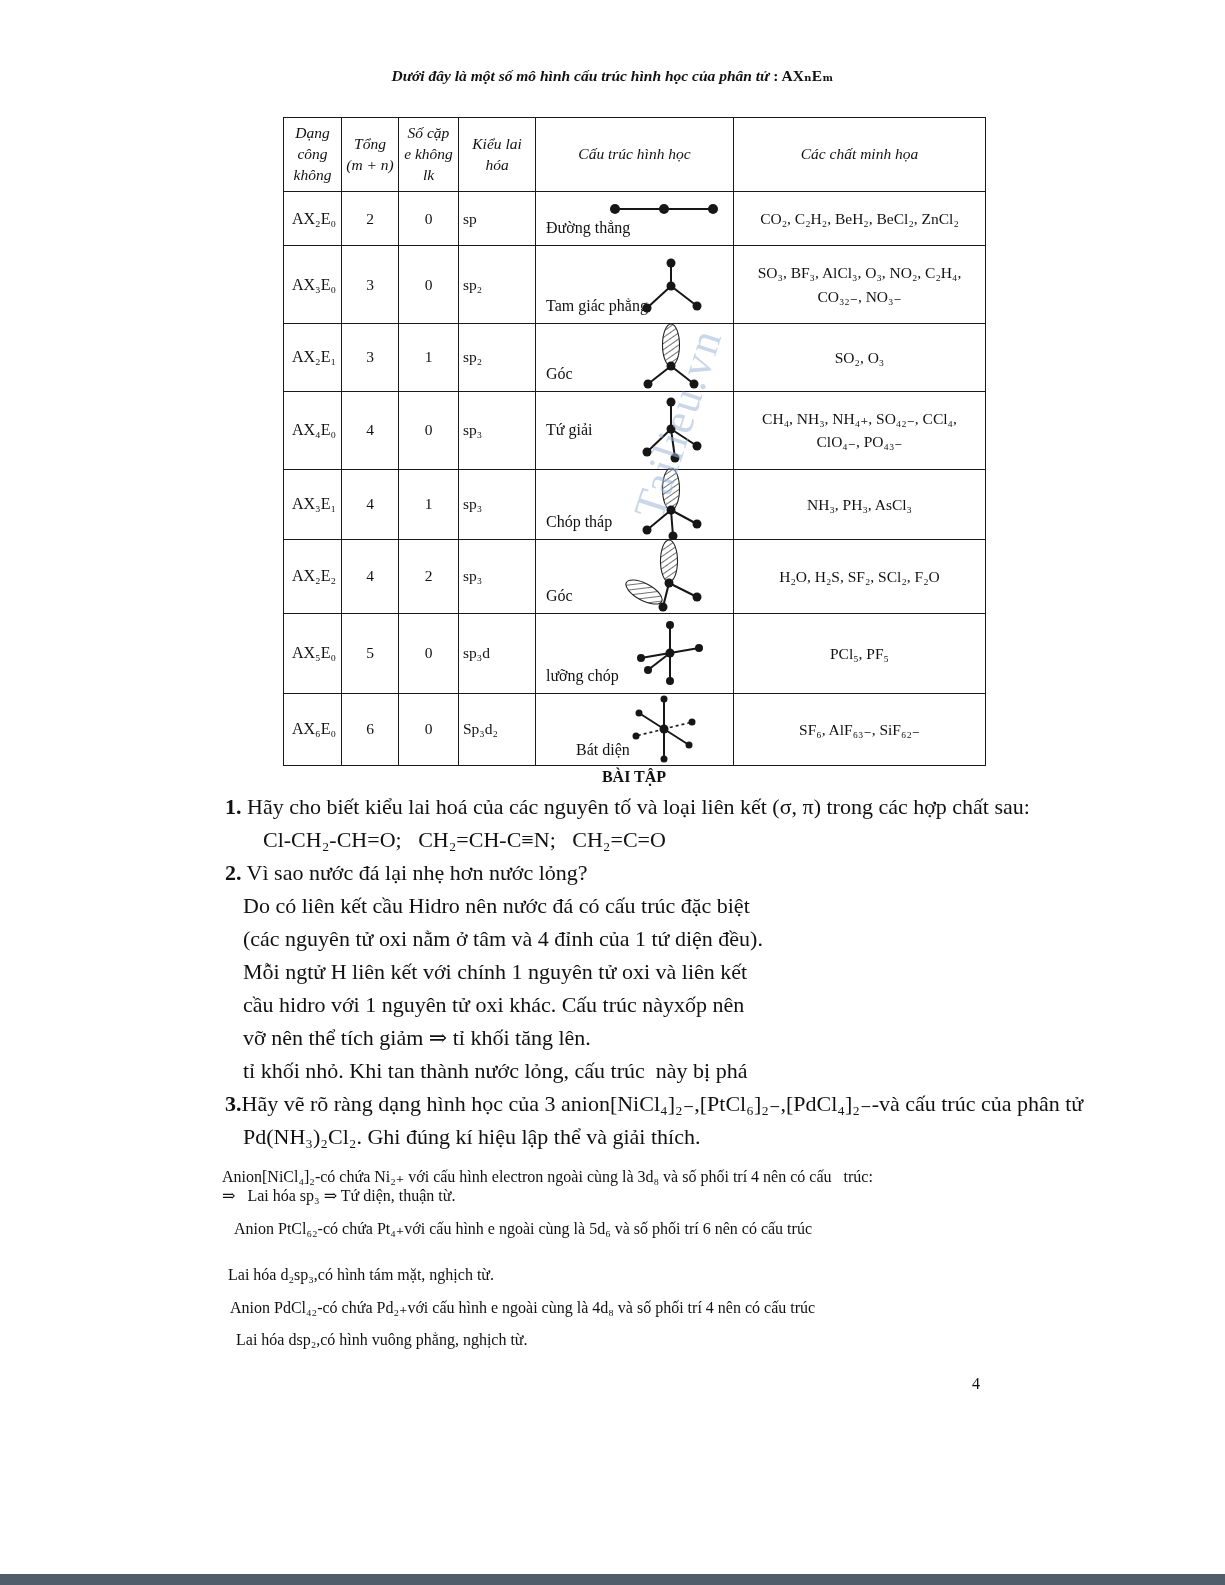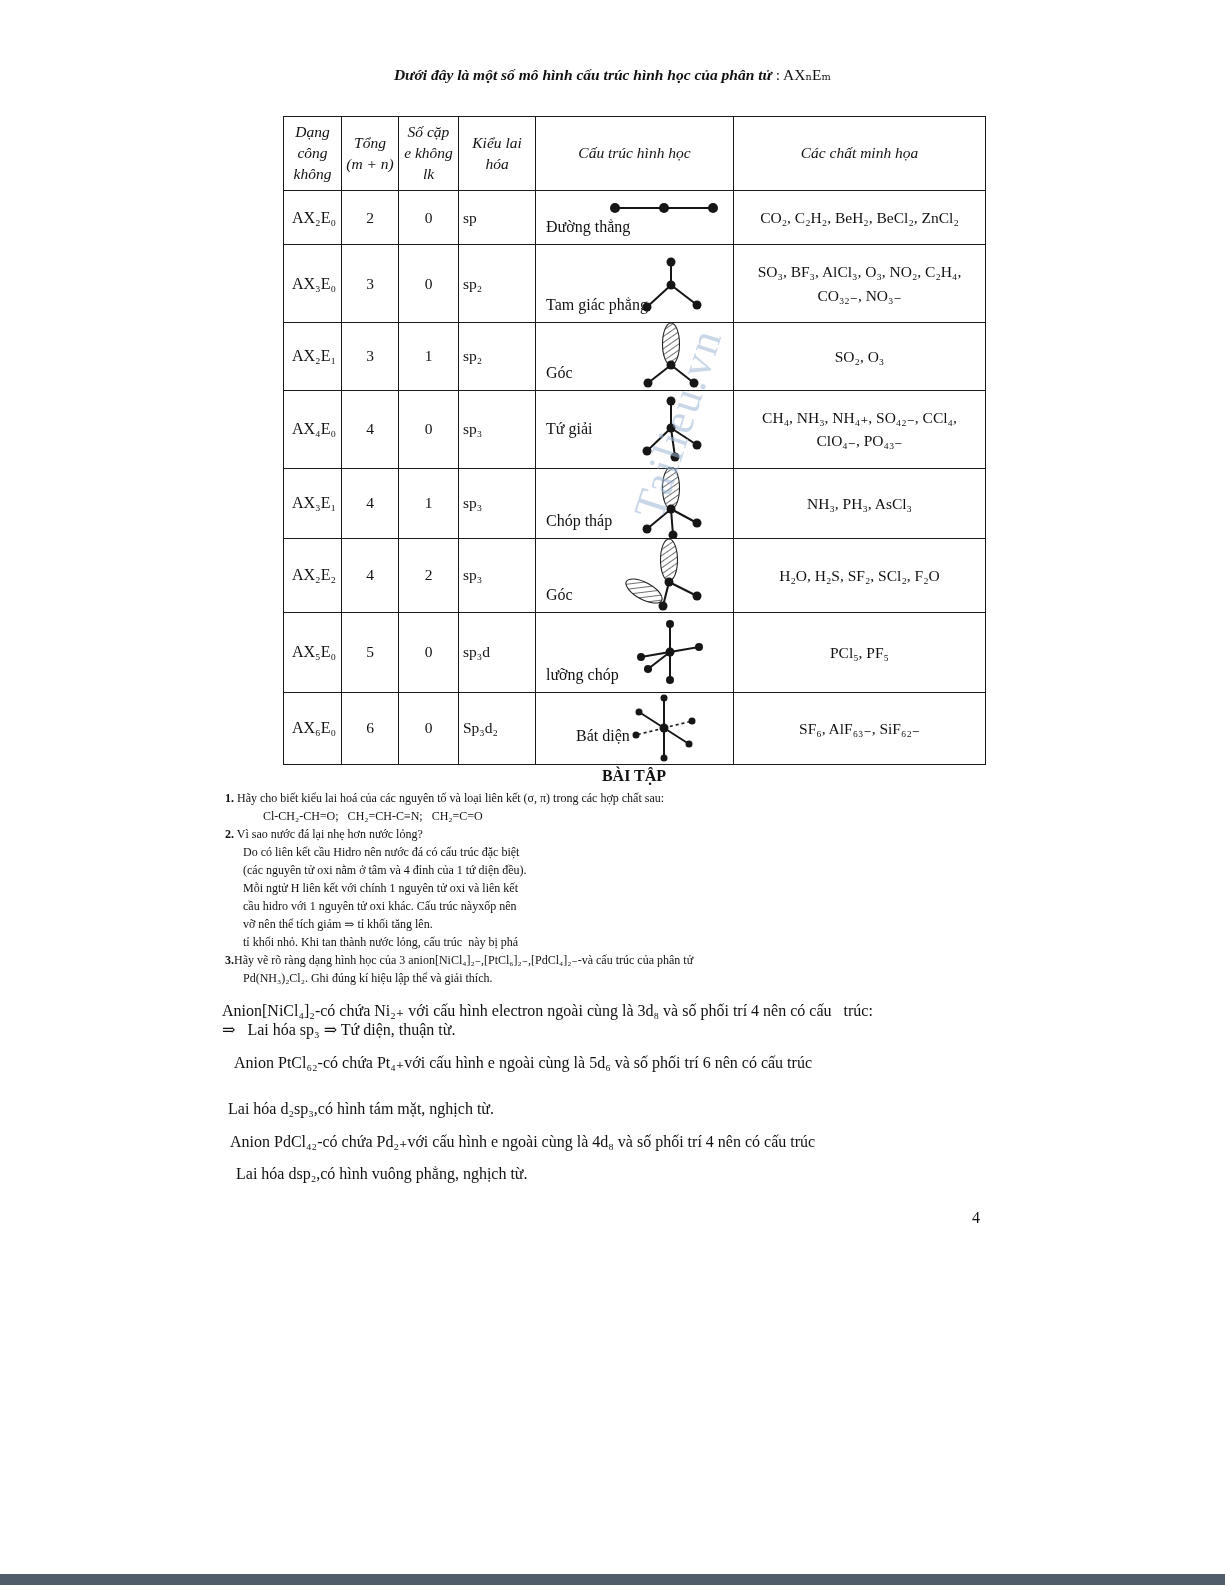--- a/index.html
+++ b/index.html
@@ -7,40 +7,40 @@
     position:relative;
     width:1225px;height:1585px;
     margin:0 auto;
     background:#ffffff;
     font-family:"Liberation Serif","DejaVu Serif",serif;
     color:#111;
     overflow:hidden;
   }
   .title{padding-top:66px;text-align:center;font-size:15.5px;}
   .title .t-it{font-style:italic;font-weight:bold;}
-  .title .t-pl{font-style:normal;font-weight:normal;}
+  .title .t-pl{font-style:normal;font-weight:bold;}
 
   table.geo{border-collapse:collapse;margin:32px 0 0 283px;table-layout:fixed;}
   .geo th,.geo td{border:1px solid #1a1a1a;font-size:15.5px;padding:2px 4px;vertical-align:middle;}
   .geo th{font-style:italic;font-weight:normal;text-align:center;line-height:1.35;}
   .c-formula{text-align:left;padding-left:8px !important;font-size:16px !important;}
   .c-num{text-align:center;}
   .c-hyb{text-align:left;}
   .c-ex{text-align:center;padding:15px 12px !important;line-height:1.5;}
   .c-shape{position:relative;padding:0 !important;}
   .shape-label{position:absolute;left:10px;bottom:8px;font-size:16px;white-space:nowrap;}
   .shape-label.lift{bottom:30px;}
-  .shape-label.mid{left:40px;bottom:19px;}
+  .shape-label.mid{left:40px;bottom:6px;}
   .c-shape svg{position:absolute;right:28px;top:50%;transform:translateY(-50%);}
   .c-shape svg.top-right{top:8px;transform:none;right:14px;}
   .c-shape svg.oct{right:34px;}
 
   .bt-heading{margin:2px 0 4px 283px;width:702px;text-align:center;font-weight:bold;font-size:16px;}
 
-  .exs{margin-left:225px;font-size:12px;line-height:1.5;}
+  .exs{margin-left:225px;font-size:22px;line-height:1.5;}
   .ex-num{font-weight:bold;}
   .ex-line{white-space:pre-wrap;}
   .ind1{margin-left:38px;}
   .ind2{margin-left:18px;}
   .ans{margin:0 0 0 222px;font-size:16px;white-space:pre-wrap;}
   .ans-gap{margin-top:14px;}
   .ans-gap2{margin-top:14px;margin-left:234px;}
   .ans-gap3{margin-top:28px;margin-left:228px;}
   .ans-gap4{margin-top:14px;margin-left:230px;}
   .ans-gap5{margin-top:14px;margin-left:236px;}

